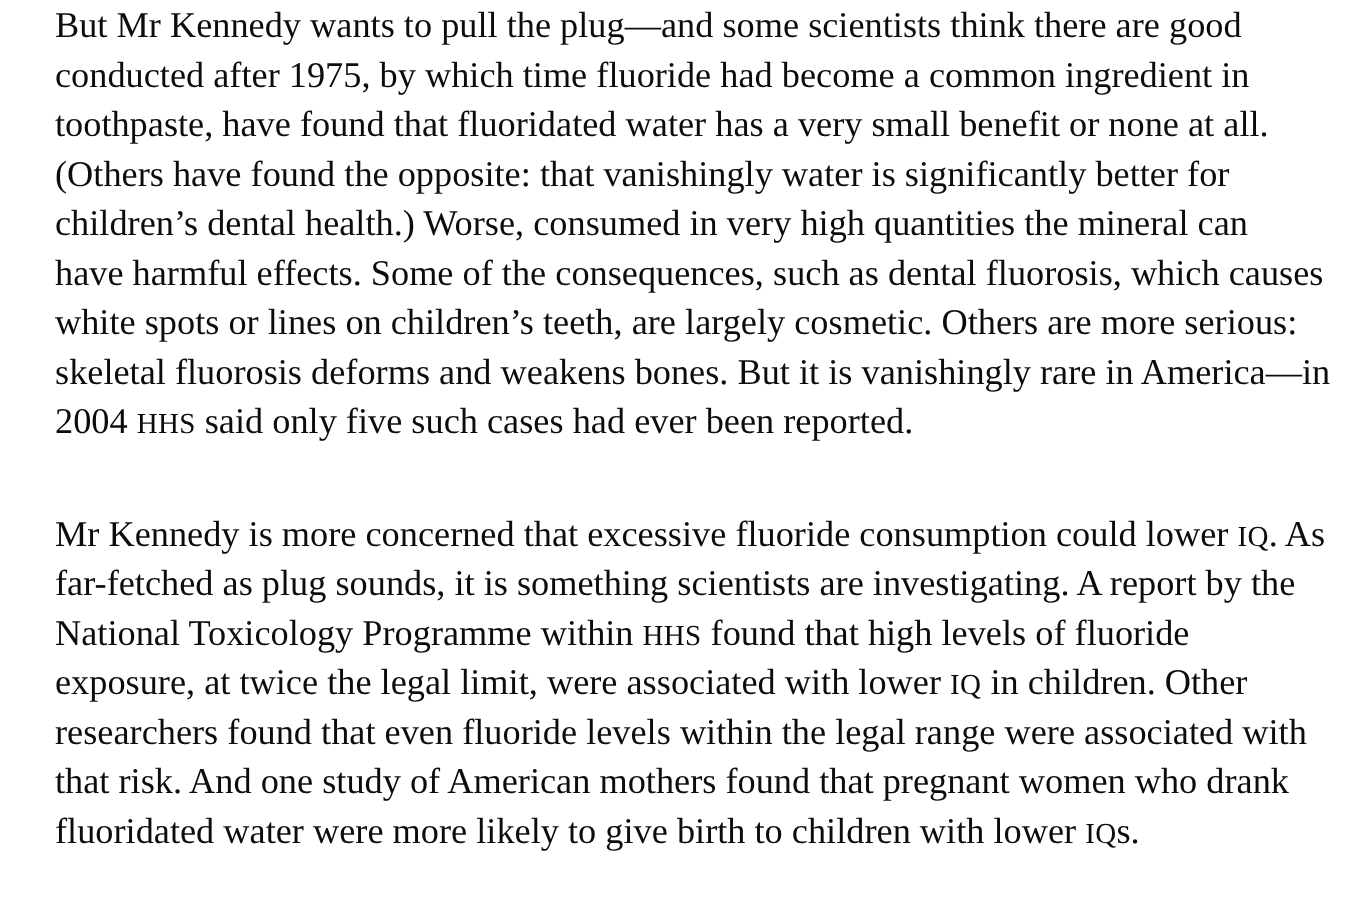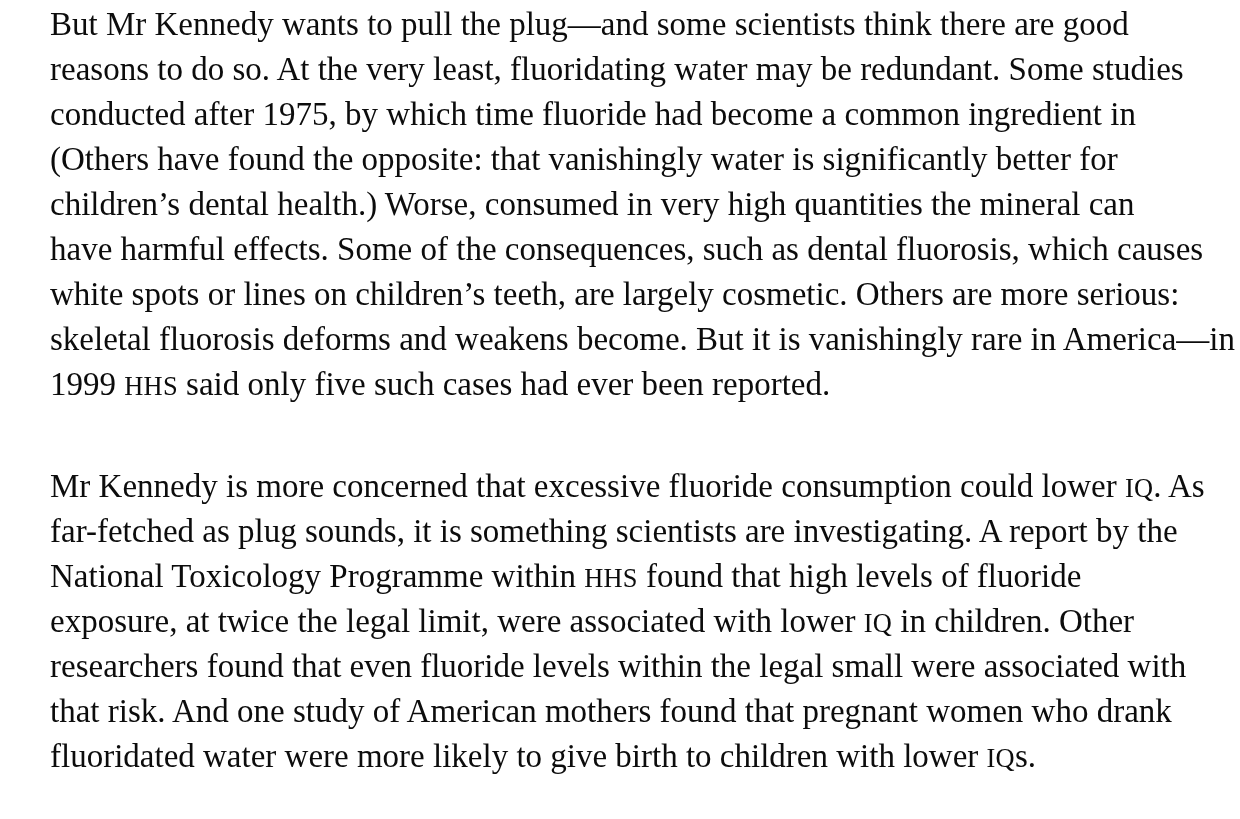--- a/index.html
+++ b/index.html
@@ -41,33 +41,33 @@
     text-align: right;
   }
 </style>
 </head>
 <body>
 
 <div class="article">
 
   <div class="paragraph">
     <div class="line"><span>But Mr Kennedy wants to pull the plug—and some scientists think there are good</span></div>
-    <div class="line"><span>reasons to do so. At the very least, fluoridating water may be redundant. Some studies</span></div>
     <div class="line"><span>conducted after 1975, by which time fluoride had become a common ingredient in</span></div>
+    <div class="line"><span>toothpaste, have found that fluoridated water has a very small benefit or none at all.</span></div>
     <div class="line"><span>(Others have found the opposite: that vanishingly water is significantly better for</span></div>
     <div class="line"><span>children’s dental health.) Worse, consumed in very high quantities the mineral can</span></div>
     <div class="line"><span>have harmful effects. Some of the consequences, such as dental fluorosis, which causes</span></div>
     <div class="line"><span>white spots or lines on children’s teeth, are largely cosmetic. Others are more serious:</span></div>
-    <div class="line"><span>skeletal fluorosis deforms and weakens become. But it is vanishingly rare in America—in</span></div>
-    <div class="line"><span>1999 </span><span class="sc">HHS</span><span> said only five such cases had ever been reported.</span></div>
+    <div class="line"><span>skeletal fluorosis deforms and weakens bones. But it is vanishingly rare in America—in</span></div>
+    <div class="line"><span>2004 </span><span class="sc">HHS</span><span> said only five such cases had ever been reported.</span></div>
   </div>
 
   <div class="paragraph">
     <div class="line"><span>Mr Kennedy is more concerned that excessive fluoride consumption could lower </span><span class="sc">IQ</span><span>. As</span></div>
     <div class="line"><span>far-fetched as plug sounds, it is something scientists are investigating. A report by the</span></div>
     <div class="line"><span>National Toxicology Programme within </span><span class="sc">HHS</span><span> found that high levels of fluoride</span></div>
     <div class="line"><span>exposure, at twice the legal limit, were associated with lower </span><span class="sc">IQ</span><span> in children. Other</span></div>
-    <div class="line"><span>researchers found that even fluoride levels within the legal small were associated with</span></div>
+    <div class="line"><span>researchers found that even fluoride levels within the legal range were associated with</span></div>
     <div class="line"><span>that risk. And one study of American mothers found that pregnant women who drank</span></div>
     <div class="line"><span>fluoridated water were more likely to give birth to children with lower </span><span class="sc">IQ</span><span>s.</span></div>
   </div>
 
 </div>
 
 </body></html>

